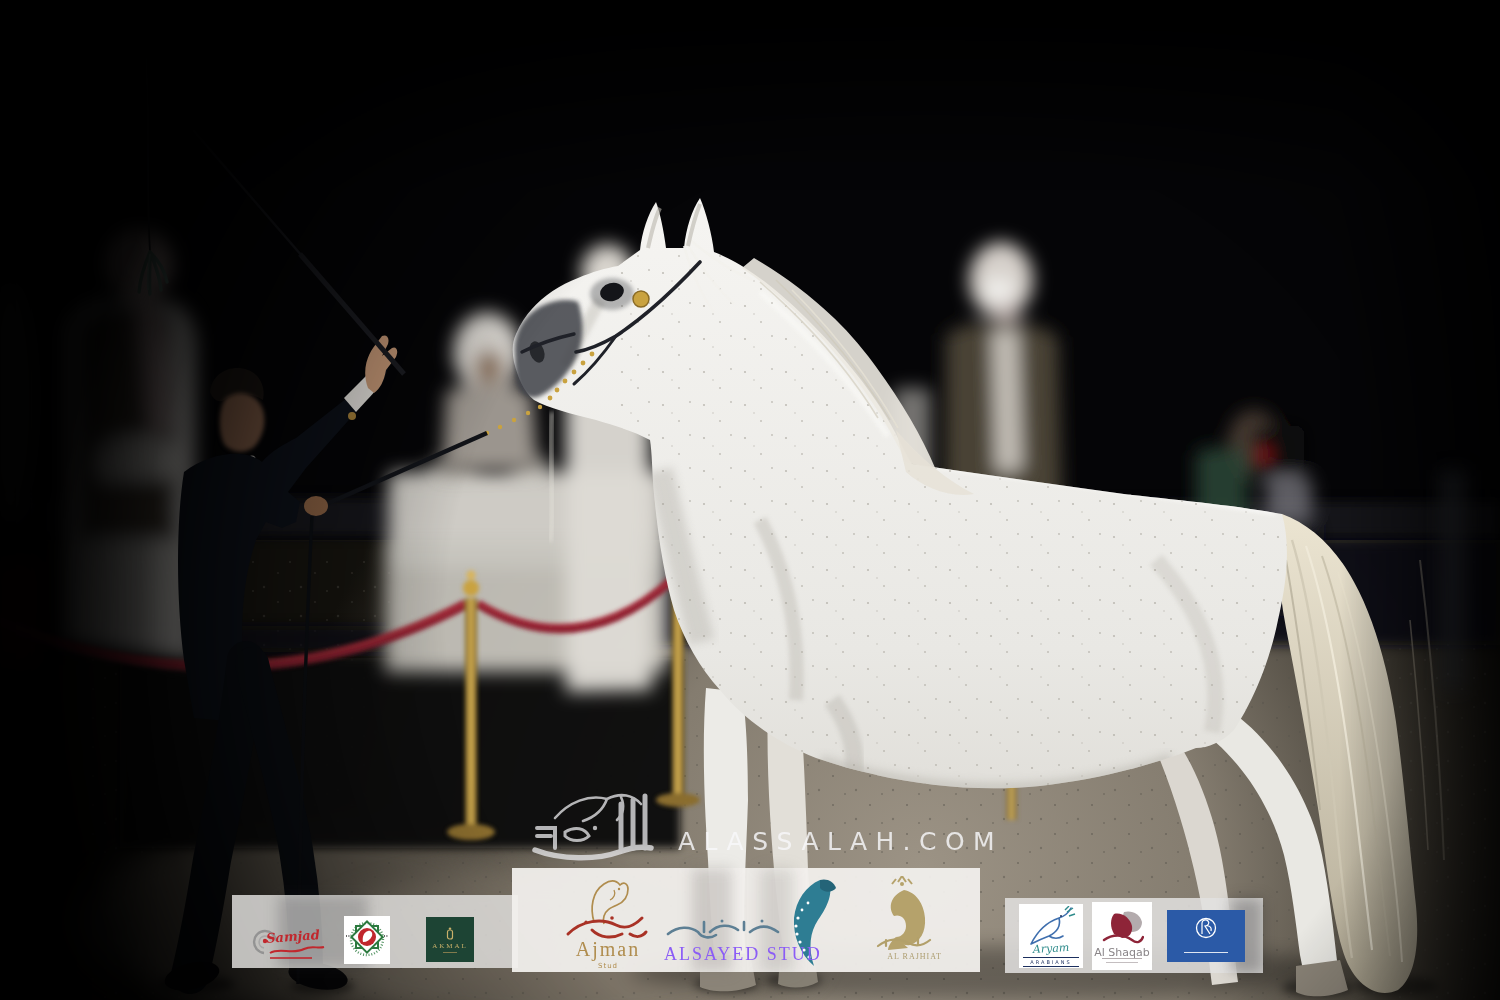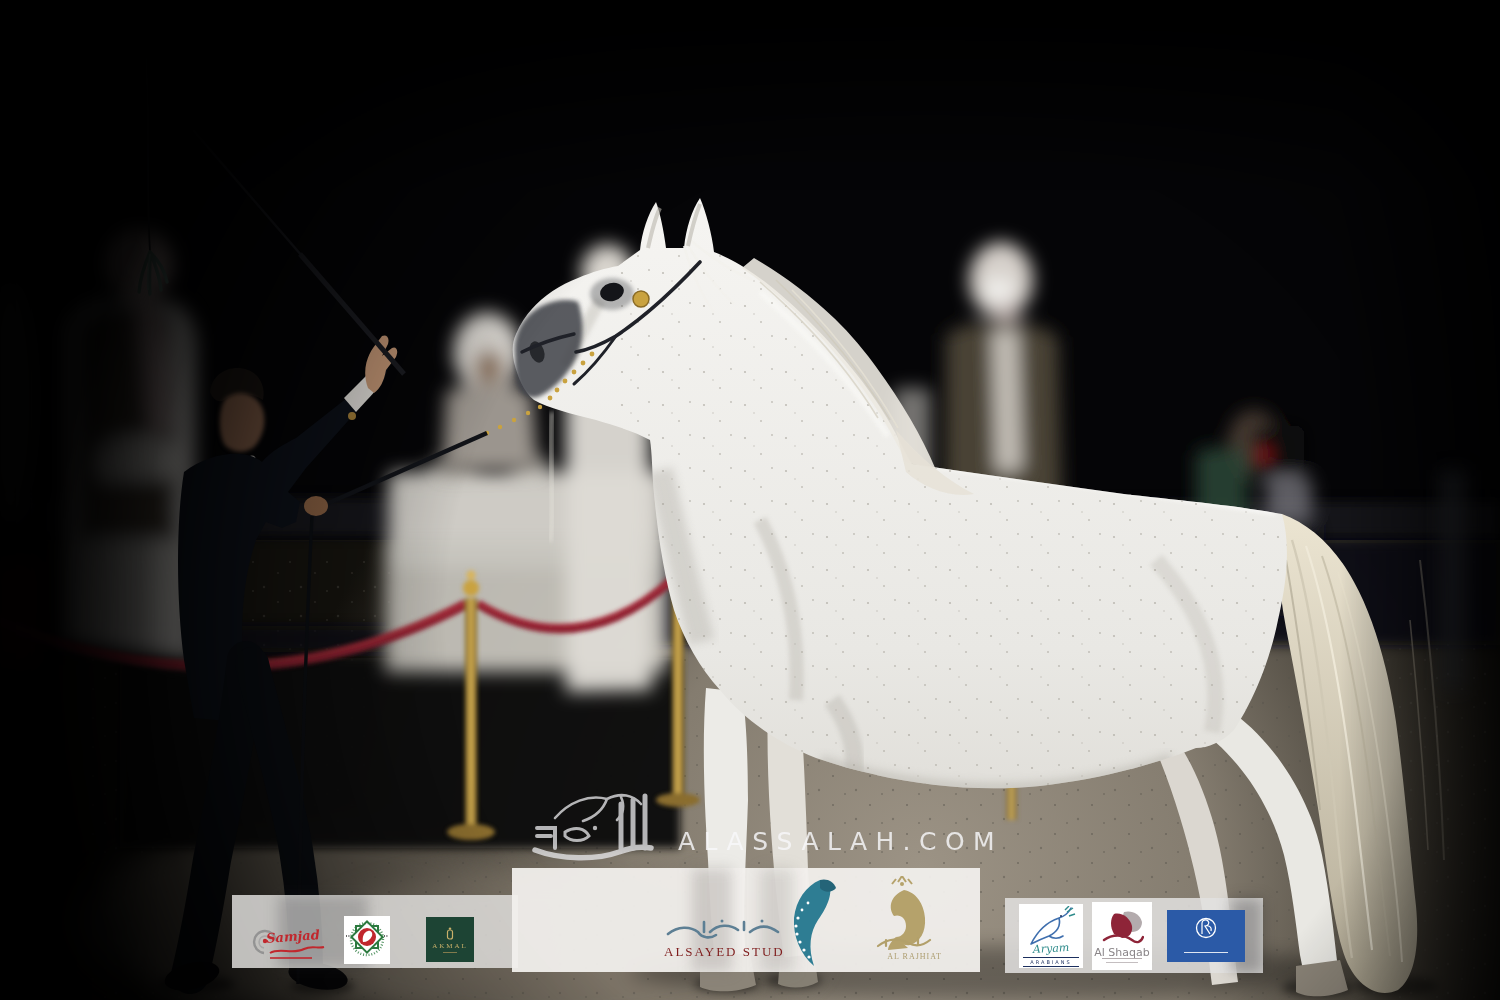--- a/index.html
+++ b/index.html
@@ -22,21 +22,21 @@
   .samjad-word{position:absolute;left:16px;top:2px;font-family:"DejaVu Serif",serif;
     font-style:italic;font-weight:bold;font-size:13px;color:#c1272d;transform:rotate(-4deg);}
   .samjad-line{position:absolute;left:20px;top:30px;width:42px;height:2px;background:#c1272d;opacity:.8;}
   .akmal-box{background:#1d4434;display:flex;flex-direction:column;align-items:center;justify-content:center;}
   .akmal-word{font-size:7px;letter-spacing:2px;color:#c9b06a;font-family:"Liberation Serif",serif;margin-top:2px;}
   .akmal-sub{width:14px;height:1px;background:#9c8a52;margin-top:2px;opacity:.8;}
   .ajman-word{position:absolute;left:0;right:0;top:62px;text-align:center;font-family:"Liberation Serif",serif;
     font-size:20px;letter-spacing:2px;color:#b08d4e;}
   .ajman-sub{position:absolute;left:0;right:0;top:86px;text-align:center;font-size:7px;letter-spacing:1px;color:#b08d4e;}
   .alsayed-word{position:absolute;left:2px;top:66px;font-family:"Liberation Serif",serif;
-    font-size:13px;letter-spacing:2px;color:#7f1d1d;}
+    font-size:18px;letter-spacing:2px;color:#8b5cf6;}
   .rajhiat-word{position:absolute;left:0;right:0;top:76px;text-align:right;font-size:8px;
     letter-spacing:1px;color:#ad9d6f;font-family:"Liberation Serif",serif;}
   .aryam-word{position:absolute;left:0;right:0;top:38px;text-align:center;font-family:"DejaVu Serif",serif;
     font-style:italic;font-size:11px;color:#2e8b8b;transform:rotate(-3deg);}
   .aryam-sub{position:absolute;left:4px;right:4px;top:53px;text-align:center;font-size:5px;letter-spacing:2px;
     color:#1c2f5e;border-top:1px solid #1c2f5e;border-bottom:1px solid #1c2f5e;padding:1px 0;}
   .shaqab-word{position:absolute;left:0;right:0;top:44px;text-align:center;font-size:11px;color:#8a8588;}
   .shaqab-l1{position:absolute;left:10px;right:10px;top:56px;height:1px;background:#b3abad;}
   .shaqab-l2{position:absolute;left:14px;right:14px;top:60px;height:1px;background:#c4bec0;}
   .blue-box{background:#2b5aa7;}
@@ -397,20 +397,34 @@
     </svg>
     <span class="akmal-word">AKMAL</span>
     <span class="akmal-sub"></span>
   </div>
 </div>
 
 <div class="strip strip-mid">
   <div class="ghost" style="left:180px;top:0;width:40px;height:104px;background:rgba(110,105,100,.25)"></div>
   <div class="ghost" style="left:248px;top:0;width:34px;height:104px;background:rgba(110,105,100,.2)"></div>
 
+  <div class="logo" style="left:46px;top:8px;width:100px;height:94px">
+    <svg class="abs" style="left:26px;top:0" width="48" height="50" viewBox="0 0 48 50">
+      <path d="M10,46 C6,32 8,16 20,8 C26,4 32,4 36,9 C40,5 44,8 44,13 C44,20 40,26 33,29 C26,32 22,34 20,40 C19,43 19,45 20,48" fill="none" stroke="#b08d4e" stroke-width="1.7"></path>
+      <path d="M30,14 C32,18 30,22 26,24" fill="none" stroke="#b08d4e" stroke-width="1.3"></path>
+      <circle cx="35" cy="13" r="1.2" fill="#b08d4e"></circle>
+    </svg>
+    <svg class="abs" style="left:6px;top:36px" width="86" height="30" viewBox="0 0 86 30" role="img" aria-label="عجمان">
+      <path d="M4,22 C18,8 38,6 52,13 C62,18 70,14 78,6 M28,18 C36,26 48,27 58,22 M66,22 C72,26 78,25 82,20" fill="none" stroke="#a93226" stroke-width="3" stroke-linecap="round"></path>
+      <circle cx="48" cy="6" r="1.8" fill="#a93226"></circle>
+          <circle cx="22" cy="10" r="1.6" fill="#a93226"></circle>
+    </svg>
+    <span class="ajman-word">Ajman</span>
+    <span class="ajman-sub">Stud</span>
+  </div>
 
   <div class="logo" style="left:150px;top:10px;width:180px;height:90px">
     <svg class="abs" style="left:118px;top:0" width="62" height="90" viewBox="0 0 62 90">
       <path d="M40,2 C26,8 16,22 14,40 C13,58 20,76 34,88 C28,70 30,54 38,42 C48,28 54,14 48,2 Z" fill="#2e7d93"></path>
       <path d="M40,2 C46,0 54,3 56,10 C52,15 44,15 40,10 Z" fill="#246478"></path>
       <g fill="#fff">
         <circle cx="18" cy="40" r="1.6"></circle>
             <circle cx="16" cy="48" r="1.6"></circle>
             <circle cx="17" cy="56" r="1.6"></circle>
         <circle cx="20" cy="64" r="1.6"></circle>

